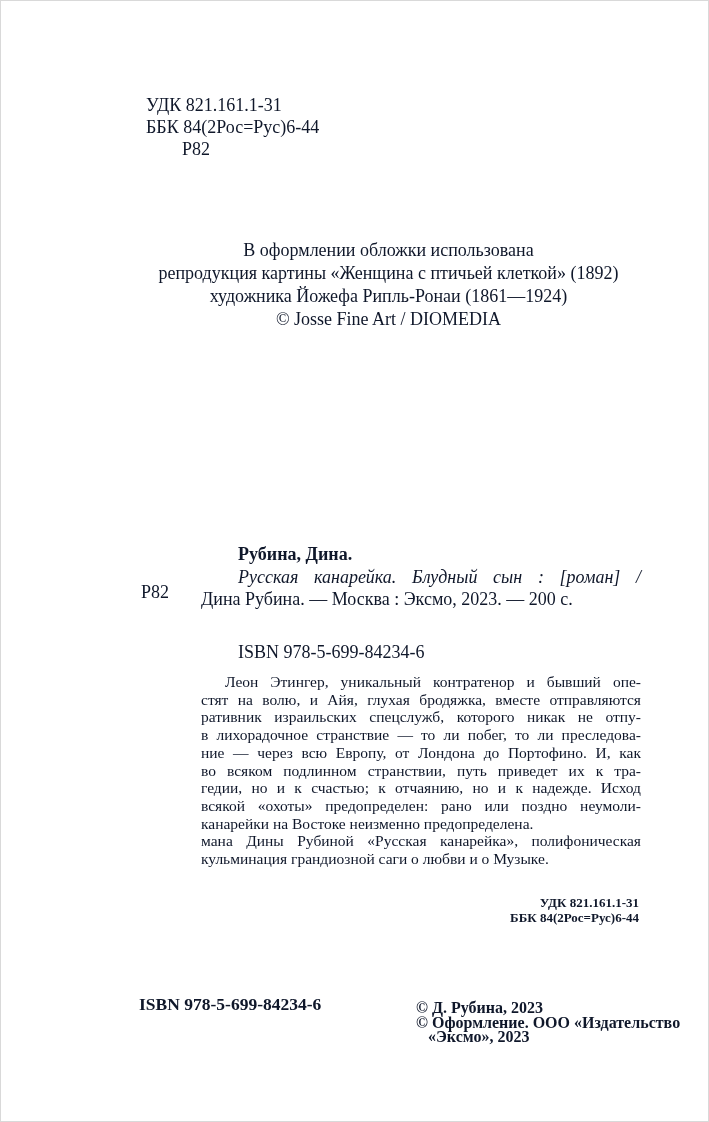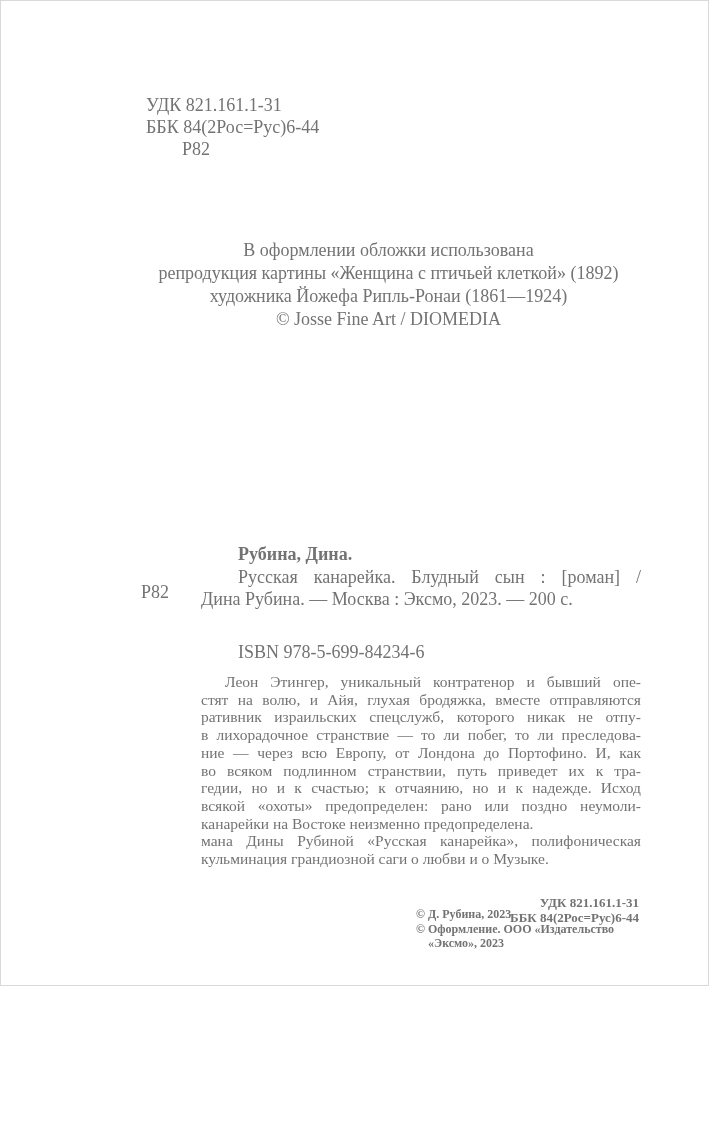--- a/index.html
+++ b/index.html
@@ -1,53 +1,53 @@
 <!DOCTYPE html>
 <html><head>
 <meta charset="utf-8">
 <style>
   * { margin: 0; padding: 0; box-sizing: border-box; }
   html, body { background: #ffffff; }
   .page {
     position: relative;
     width: 709px;
-    height: 986px;
+    height: 1122px;
     background: #ffffff;
-    color: #737373;
+    color: #0f172a;
     font-family: "Liberation Serif", "DejaVu Serif", serif;
     border: 1px solid #d9d9d9;
     overflow: hidden;
   }
   .blk { position: absolute; }
 
   
   .top-block { left: 145px; top: 93px; font-size: 18px; line-height: 22px; white-space: nowrap; }
   .top-block .code { margin-left: 36px; }
 
   
   .cover-note { left: 65px; top: 238px; width: 645px; text-align: center; font-size: 18px; line-height: 23px; }
 
   
   .margin-code { left: 140px; top: 581px; font-size: 18px; }
   .catalog { left: 200px; top: 542px; width: 440px; font-size: 18px; line-height: 22.5px; }
   .catalog .author { font-weight: bold; text-indent: 37px; }
-  .catalog .t1 { text-indent: 37px; }
+  .catalog .t1 { text-indent: 37px; font-style: italic; }
   .isbn-line { left: 237px; top: 641px; font-size: 18px; white-space: nowrap; }
 
   
   .annotation { left: 200px; top: 672px; width: 440px; font-size: 15.5px; line-height: 17.7px; }
   .annotation .ln { white-space: normal; }
   .annotation .j { text-align: justify; text-align-last: justify; }
   .annotation .ind { text-indent: 24px; }
 
   
   .right-codes { right: 69px; top: 894px; text-align: right; font-size: 13px; font-weight: bold; line-height: 15px; white-space: nowrap; }
 
   
-  .copyright { left: 415px; top: 906px; font-size: 12px; font-weight: bold; line-height: 14.5px; white-space: nowrap; }
+  .copyright { left: 415px; top: 1000px; font-size: 16px; font-weight: bold; line-height: 14.5px; white-space: nowrap; }
   .copyright .ind2 { padding-left: 12px; }
 
   
   .footer-isbn { left: 138px; top: 993px; font-size: 17.5px; font-weight: bold; white-space: nowrap; }
 </style>
 </head>
 <body>
 
 <div class="page">
 

